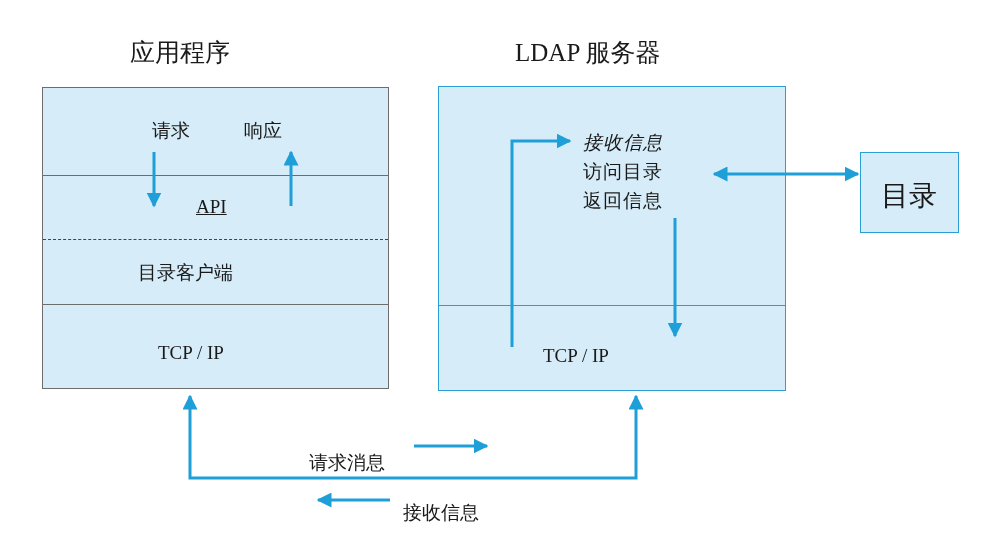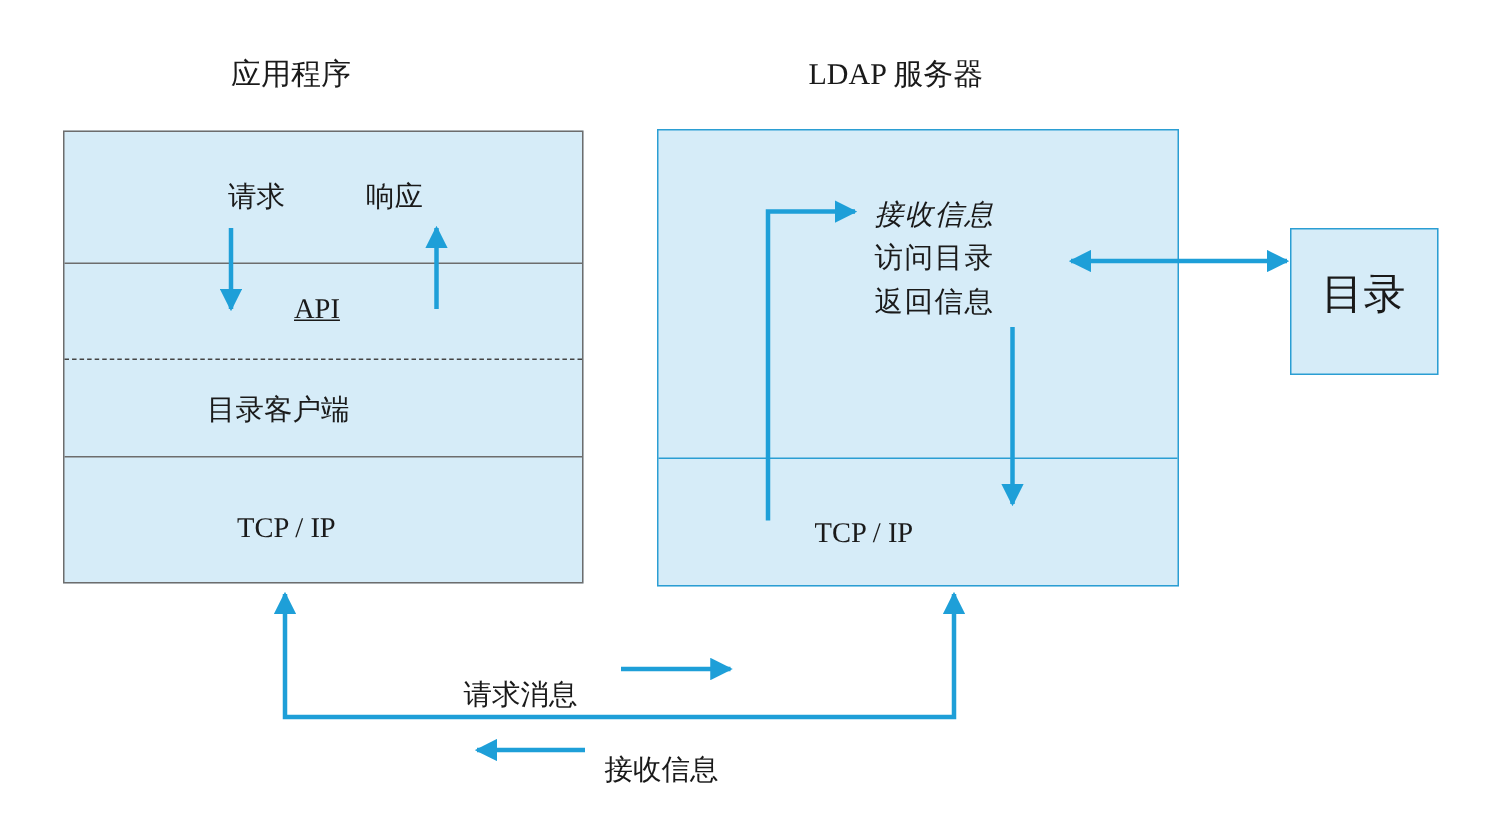--- a/index.html
+++ b/index.html
@@ -1,19 +1,19 @@
 <!DOCTYPE html>
 <html><head>
   <meta charset="utf-8">
   <style>
     html, body { margin: 0; padding: 0; background: #ffffff; }
     body { width: 993px; height: 558px; position: relative; overflow: hidden;
            font-family: "DejaVu Serif", "Liberation Serif", serif; color: #1a1a1a; }
     .abs { position: absolute; }
-    .title { font-size: 20px; white-space: nowrap; margin-left: 24px; }
+    .title { font-size: 25px; white-space: nowrap; }
     .box { background: #d6ecf8; }
     .lbl { font-size: 19px; white-space: nowrap; }
     .latin { font-family: "Liberation Serif", "DejaVu Serif", serif; text-align: center; }
     svg { position: absolute; left: 0; top: 0; }
   </style>
 </head>
 <body>
 
 <div class="abs title" style="left:130px; top:36px;">应用程序</div>
 <div class="abs title latin" style="left:515px; top:36px;">LDAP 服务器</div>
@@ -32,21 +32,21 @@
 
 <div class="abs box" style="left:438px; top:86px; width:348px; height:305px; border:1px solid #2b9ed3; box-sizing:border-box;">
   <div class="abs" style="left:0; top:218px; width:100%; height:0; border-top:1px solid #2b9ed3;"></div>
 </div>
 
 <div class="abs lbl" style="left:583px; top:130px; letter-spacing:1px;font-style:italic;">接收信息</div>
 <div class="abs lbl" style="left:583px; top:159px; letter-spacing:1px;">访问目录</div>
 <div class="abs lbl" style="left:583px; top:188px; letter-spacing:1px;">返回信息</div>
 <div class="abs lbl latin" style="left:543px; top:345px;">TCP / IP</div>
 
-<div class="abs box" style="left:860px; top:152px; width:99px; height:98px; border:1px solid #2b9ed3; box-sizing:border-box;padding-left:16px;">
+<div class="abs box" style="left:860px; top:152px; width:99px; height:81px; border:1px solid #2b9ed3; box-sizing:border-box;padding-left:16px;">
   <div class="abs" style="left:20px; top:24px; font-size:28px; font-family:'DejaVu Sans', sans-serif;">目录</div>
 </div>
 
 <div class="abs lbl" style="left:309px; top:434px;margin-top:16px;">请求消息</div>
 <div class="abs lbl" style="left:403px; top:500px;">接收信息</div>
 
 <svg width="993" height="558">
   <defs>
     <marker id="ah" viewBox="0 0 10 10" refX="9" refY="5" markerWidth="5" markerHeight="5" orient="auto-start-reverse">
       <path d="M0,0 L10,5 L0,10 z" fill="#1e9fd8"></path>

